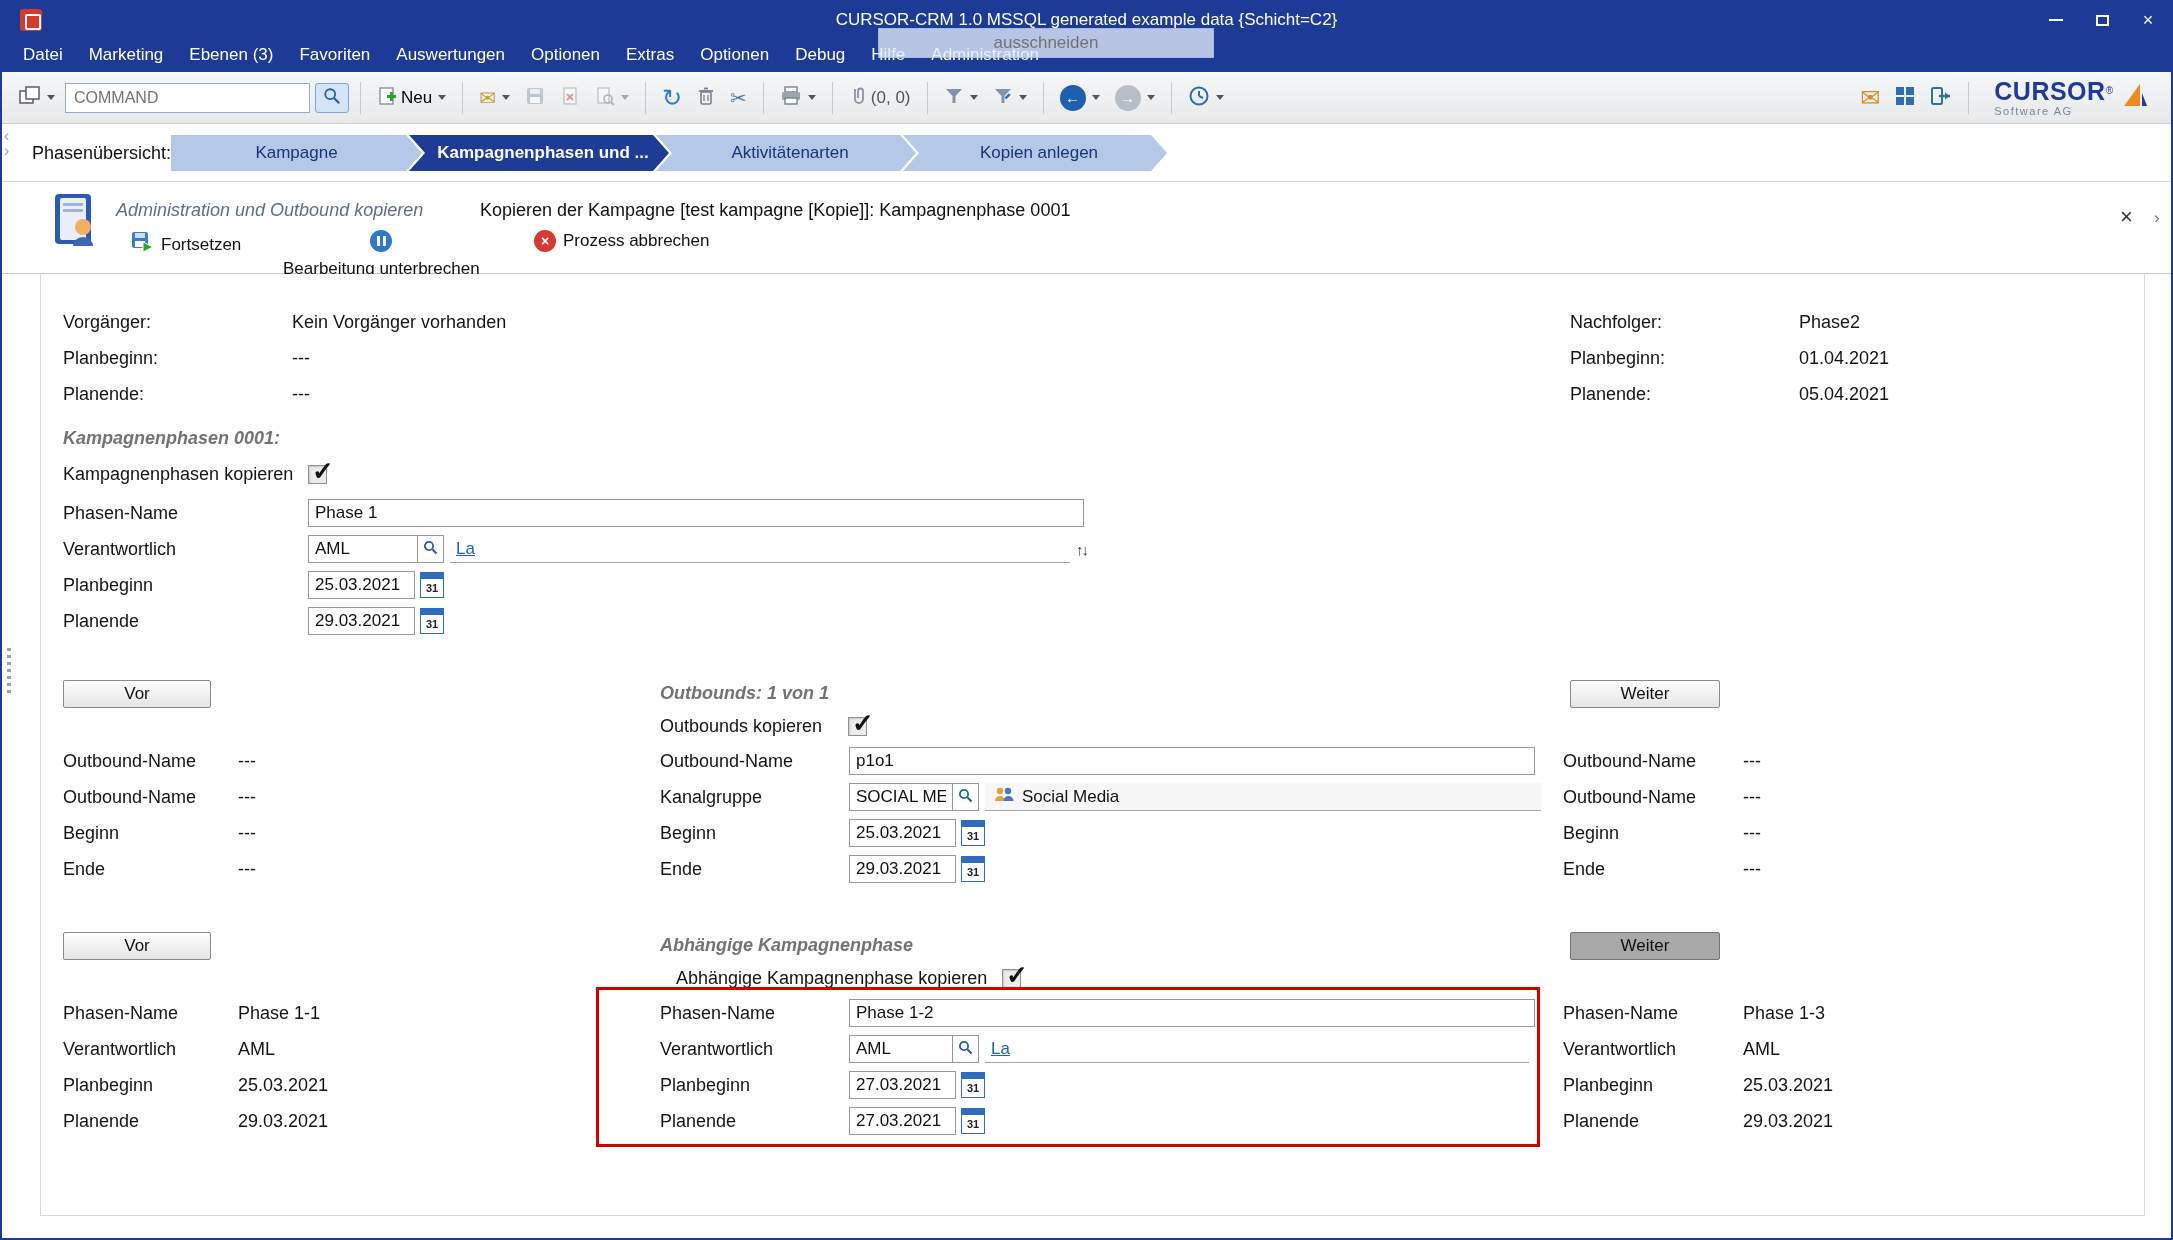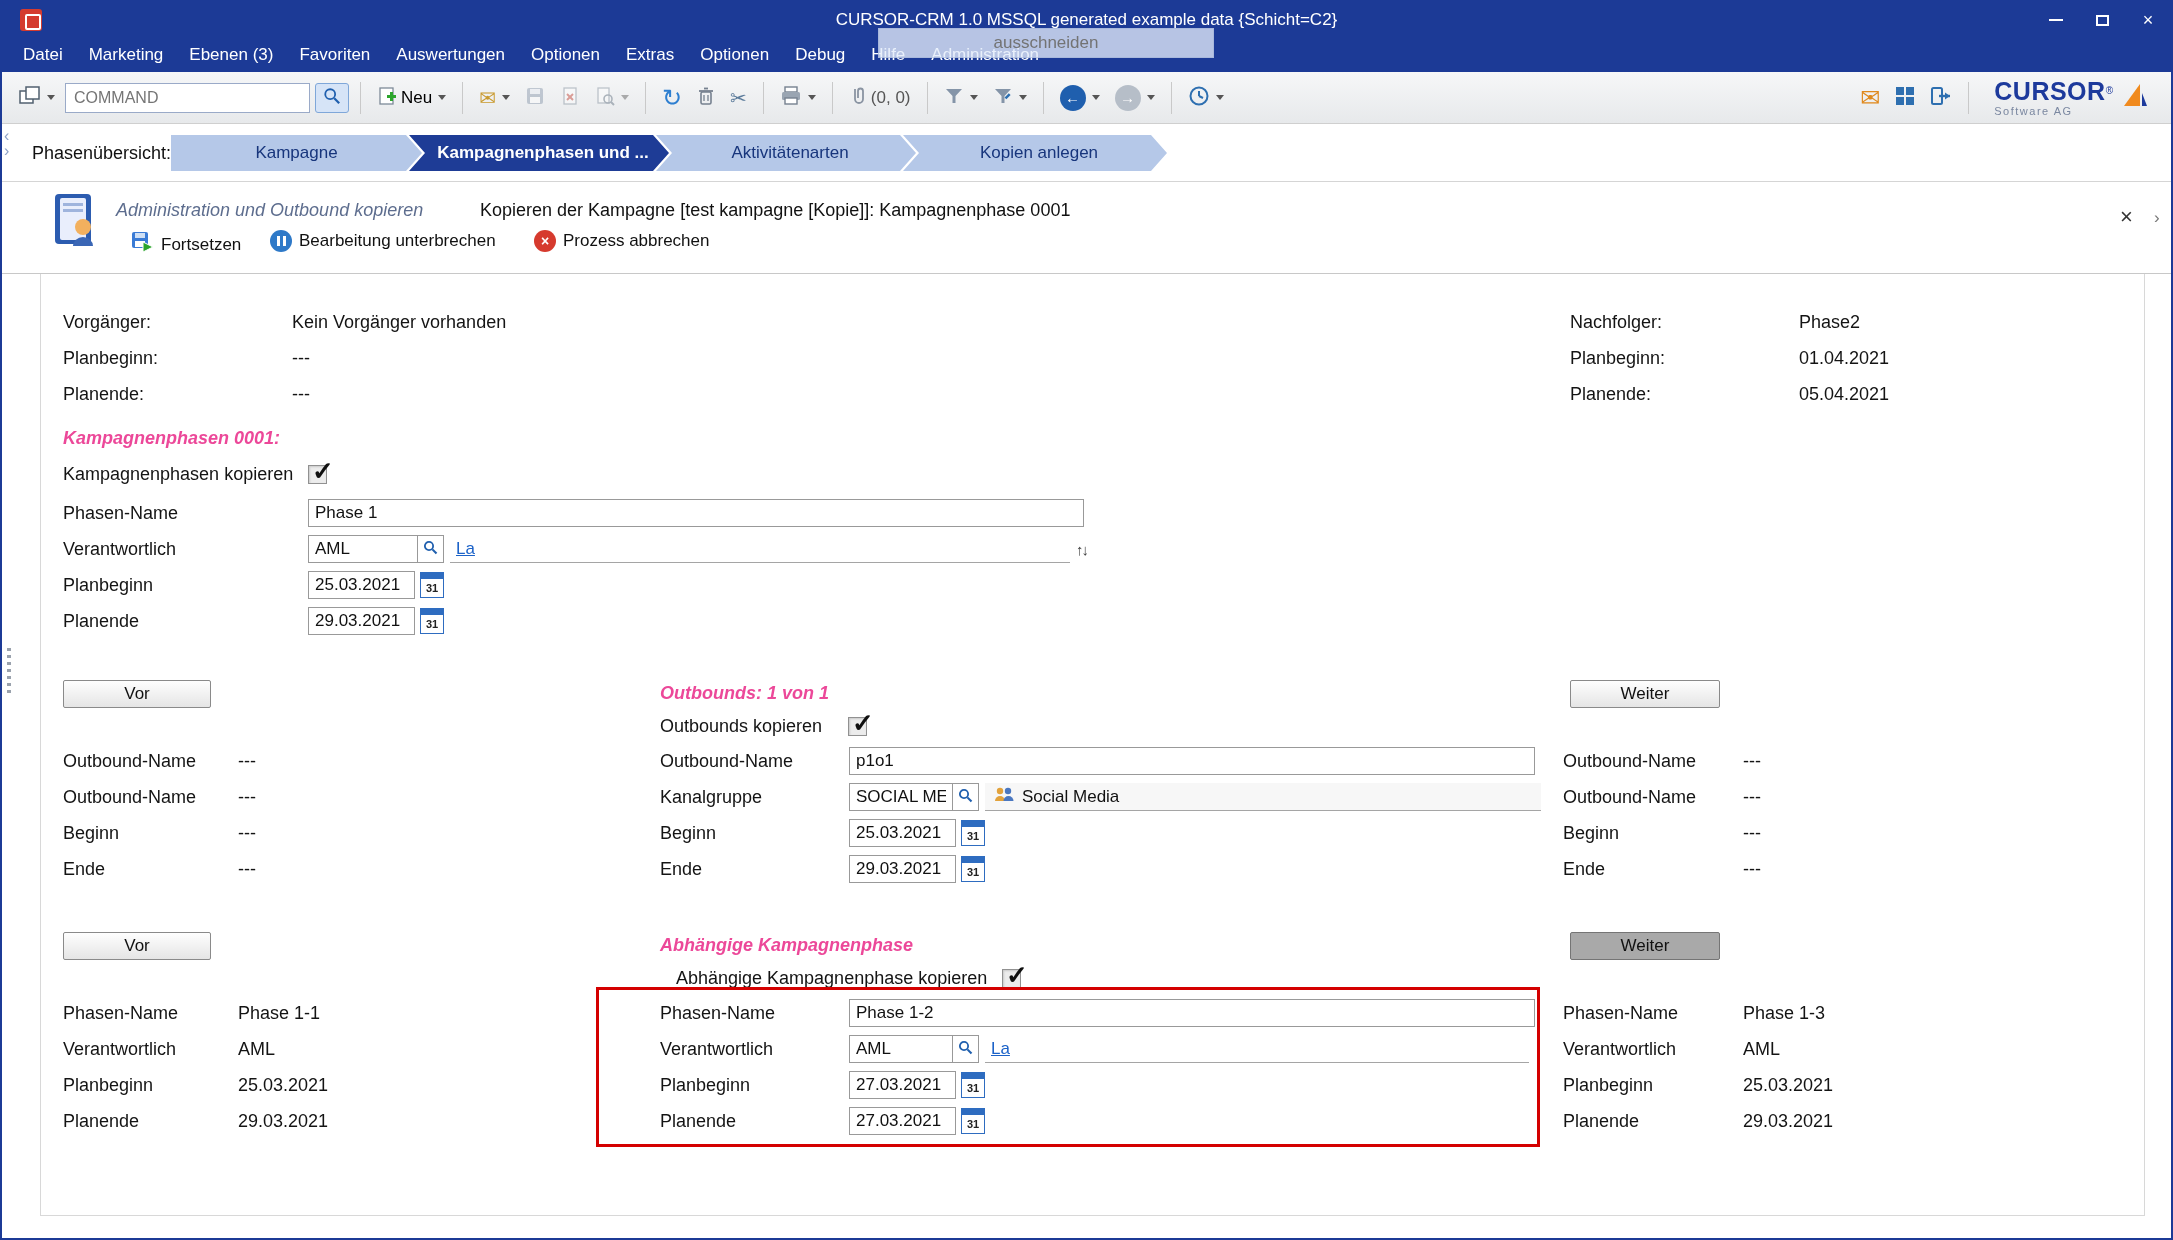--- a/index.html
+++ b/index.html
@@ -63,21 +63,21 @@
   .proc-close { position:absolute; left:2118px; top:22px; font-size:22px; color:#333; }
   .proc-chev { position:absolute; left:2152px; top:26px; font-size:17px; color:#777; }
 
   
   .panel { position:absolute; left:38px; top:272px; width:2105px; height:942px; border:1px solid #d8d8d8; border-top:none; background:#fff; }
   .drag-dots { position:absolute; left:5px; top:646px; width:4px; height:48px; background-image:repeating-linear-gradient(#9aa2ad 0 3px, transparent 3px 7px); }
 
   .r { position:absolute; display:flex; align-items:center; height:28px; white-space:nowrap; }
   .rl { font-size:18px; color:#141414; white-space:nowrap; flex:none; }
   .w245{width:245px} .w229{width:229px} .w189{width:189px} .w180{width:180px} .w175{width:175px} .w326{width:326px} .w188{width:188px}
-  .hd { position:absolute; font-size:18px; font-weight:bold; font-style:italic; color:#ec4899; white-space:nowrap; }
+  .hd { position:absolute; font-size:18px; font-weight:bold; font-style:italic; color:#737373; white-space:nowrap; }
   .ti { height:28px; border:1px solid #999; background:#fff; font-size:17px; color:#111; padding:0 6px; }
   .lk { width:26px; height:28px; border:1px solid #999; border-left:none; background:#fff; display:flex; align-items:center; justify-content:center; flex:none; }
   .lnk { height:28px; border-bottom:1px solid #a5a5a5; display:flex; align-items:center; padding:0 6px; color:#1b62c8; font-size:17px; margin-left:6px; flex:none; }
   .lnk span { text-decoration:underline; }
   .sort { margin-left:6px; font-size:15px; letter-spacing:-2px; color:#444; }
   .cal { width:24px; height:26px; border:1px solid #2e6cc0; background:#fff; margin-left:5px; position:relative; display:flex; align-items:flex-end; justify-content:center; flex:none; }
   .cal::before { content:""; position:absolute; top:0; left:0; right:0; height:6px; background:#2e6cc0; }
   .cal span { font-size:11px; font-weight:bold; color:#222; line-height:17px; }
   .cb { width:19px; height:19px; border:1px solid #919191; background:#ececec; position:relative; flex:none; box-shadow:inset 1px 1px 2px rgba(0,0,0,0.15); }
   .cb span { position:absolute; left:3px; top:-10px; font-size:26px; font-weight:bold; color:#101010; }
@@ -304,21 +304,21 @@
     <span class="proc-title">Kopieren der Kampagne [test kampagne [Kopie]]: Kampagnenphase 0001</span>
     <span class="proc-btn" style="left:128px;">
       <span><svg width="24" height="24" viewBox="0 0 24 24">
             <rect x="2" y="2" width="16" height="16" rx="2" fill="#3a7bd5"></rect>
             <rect x="5" y="3" width="10" height="5" fill="#cfe0f5"></rect>
             <rect x="5" y="11" width="10" height="6" fill="#fff"></rect>
             <path d="M13 12 L23 17 L13 22 Z" fill="#2ca52c" stroke="#fff" stroke-width="1"></path>
           </svg></span>
       <span>Fortsetzen</span>
     </span>
-    <span class="proc-btn" style="left:268px;">
+    <span class="proc-btn" style="left:281px;flex-direction:column;">
       <span class="pause-ic">
           <i></i>
           <i></i>
         </span>
       <span>Bearbeitung unterbrechen</span>
     </span>
     <span class="proc-btn" style="left:532px;">
       <span class="abort-ic">×</span>
       <span>Prozess abbrechen</span>
     </span>

